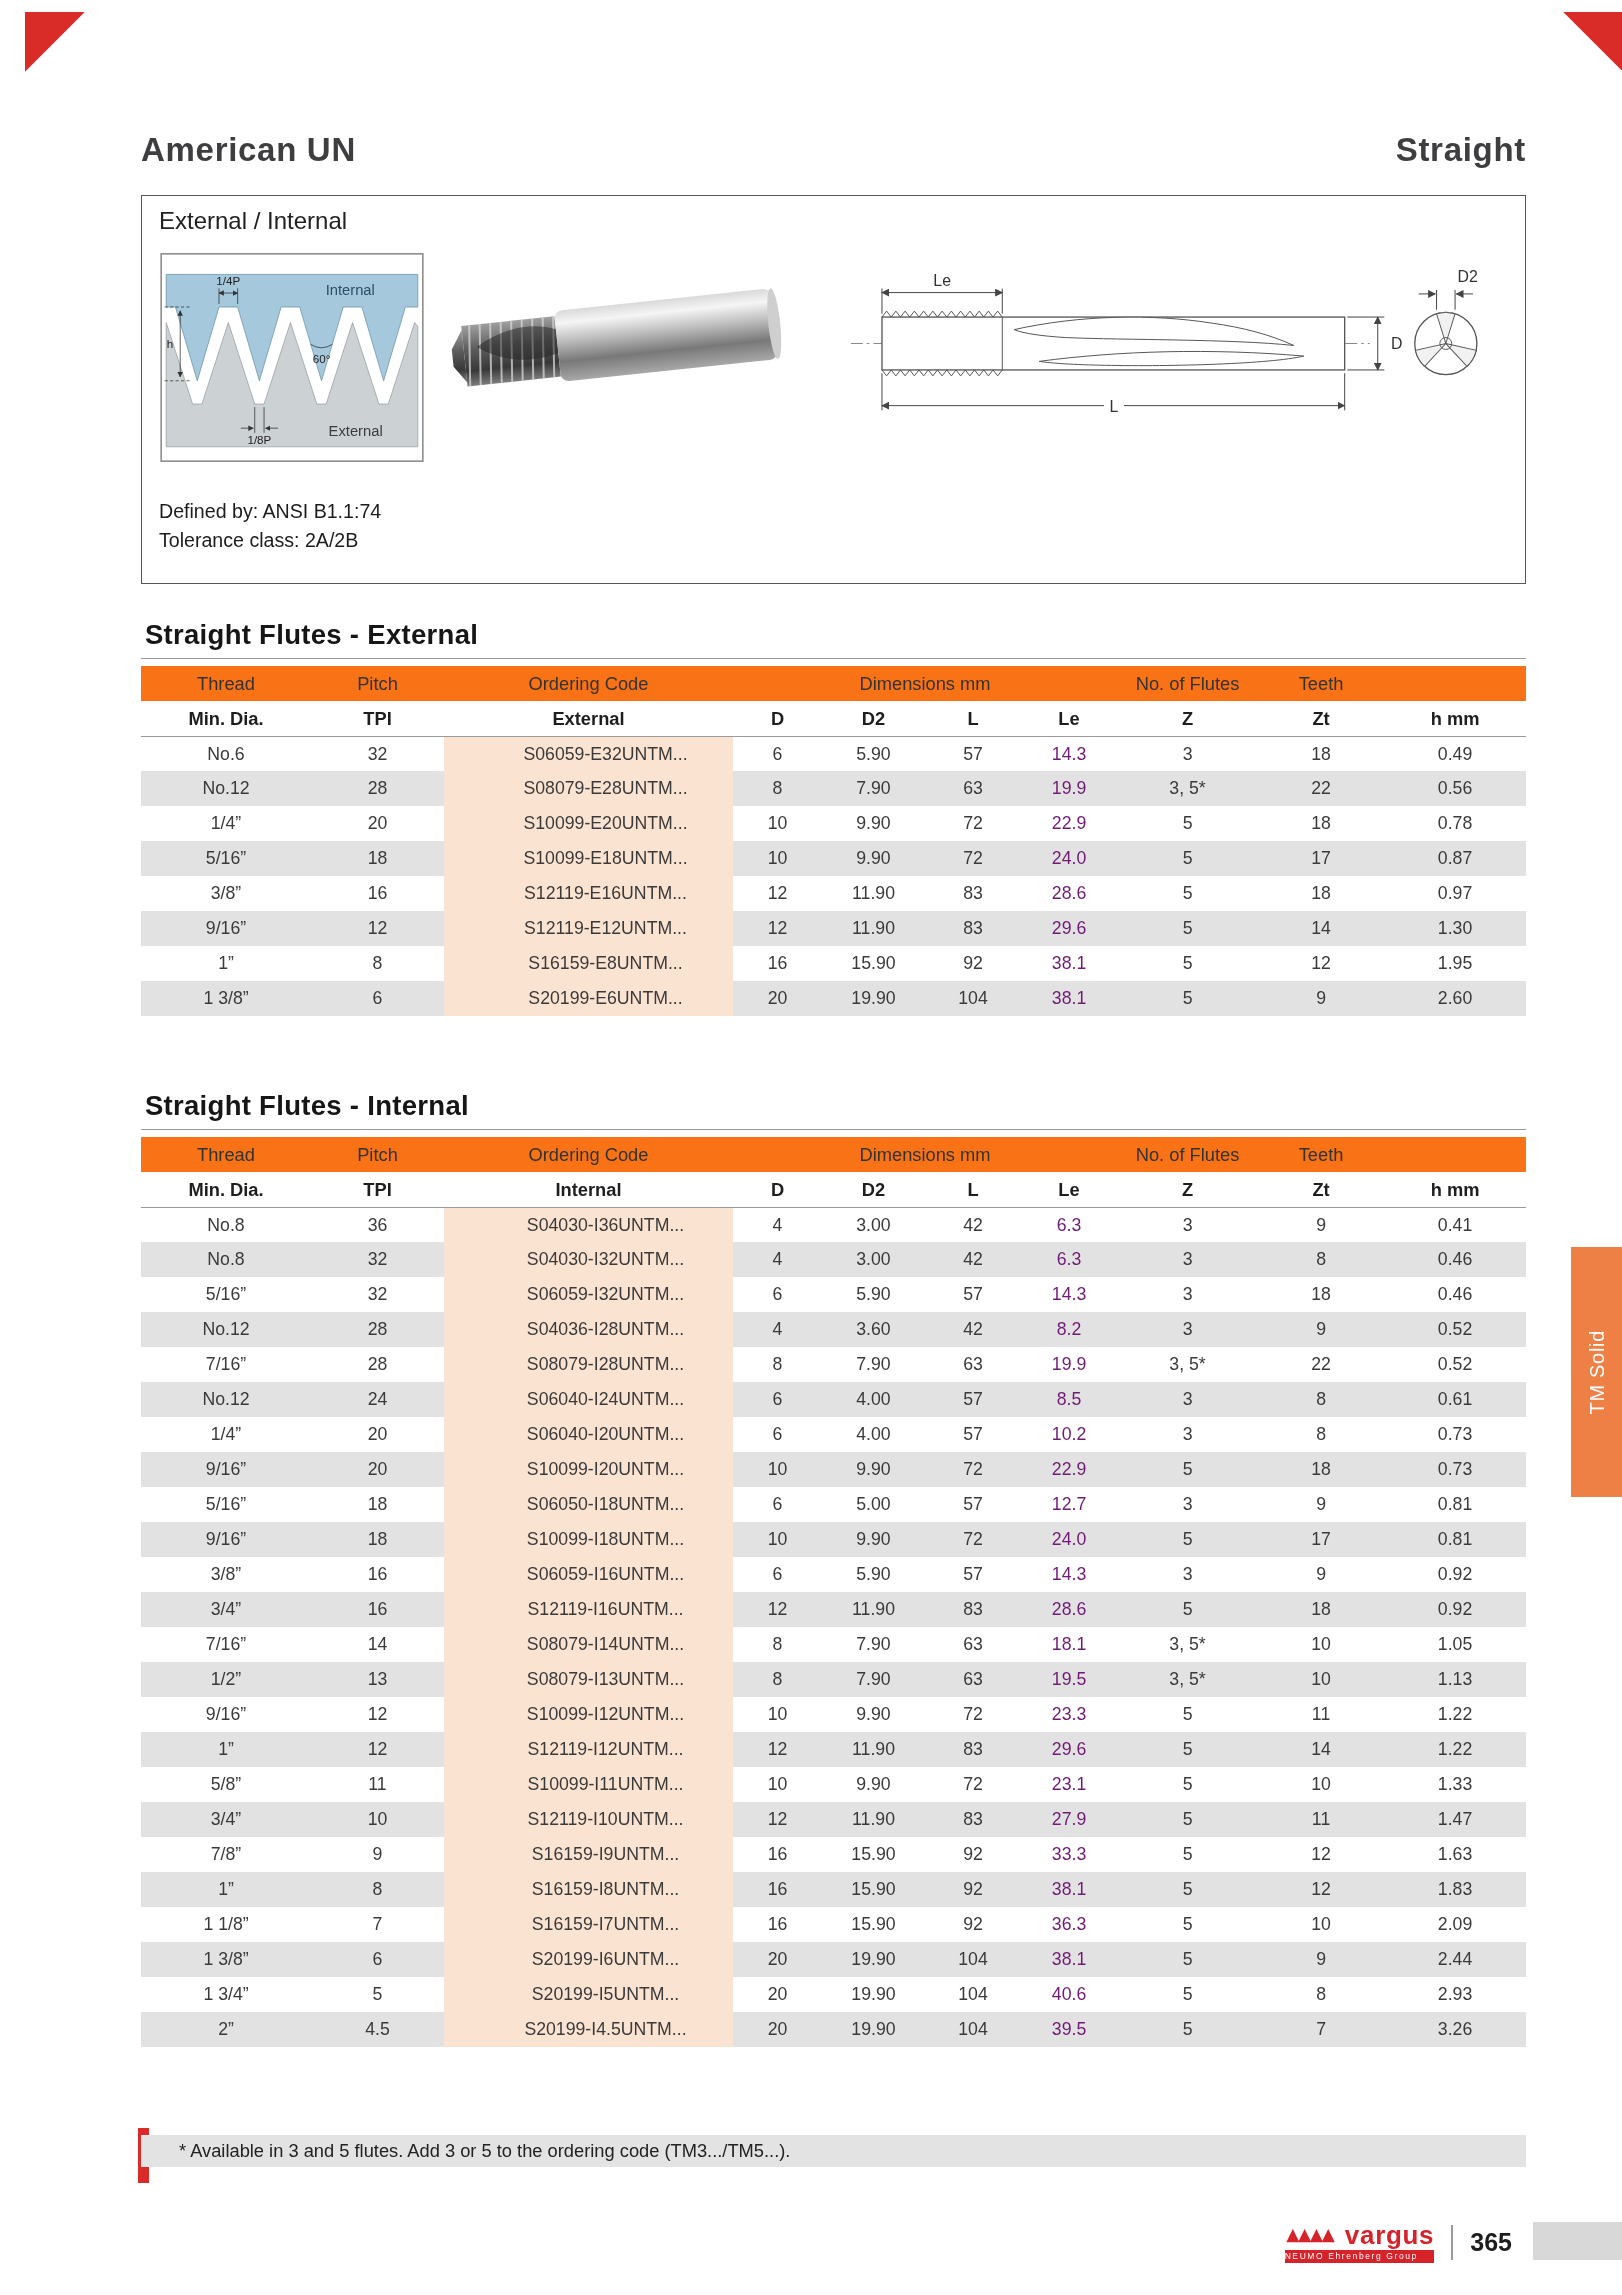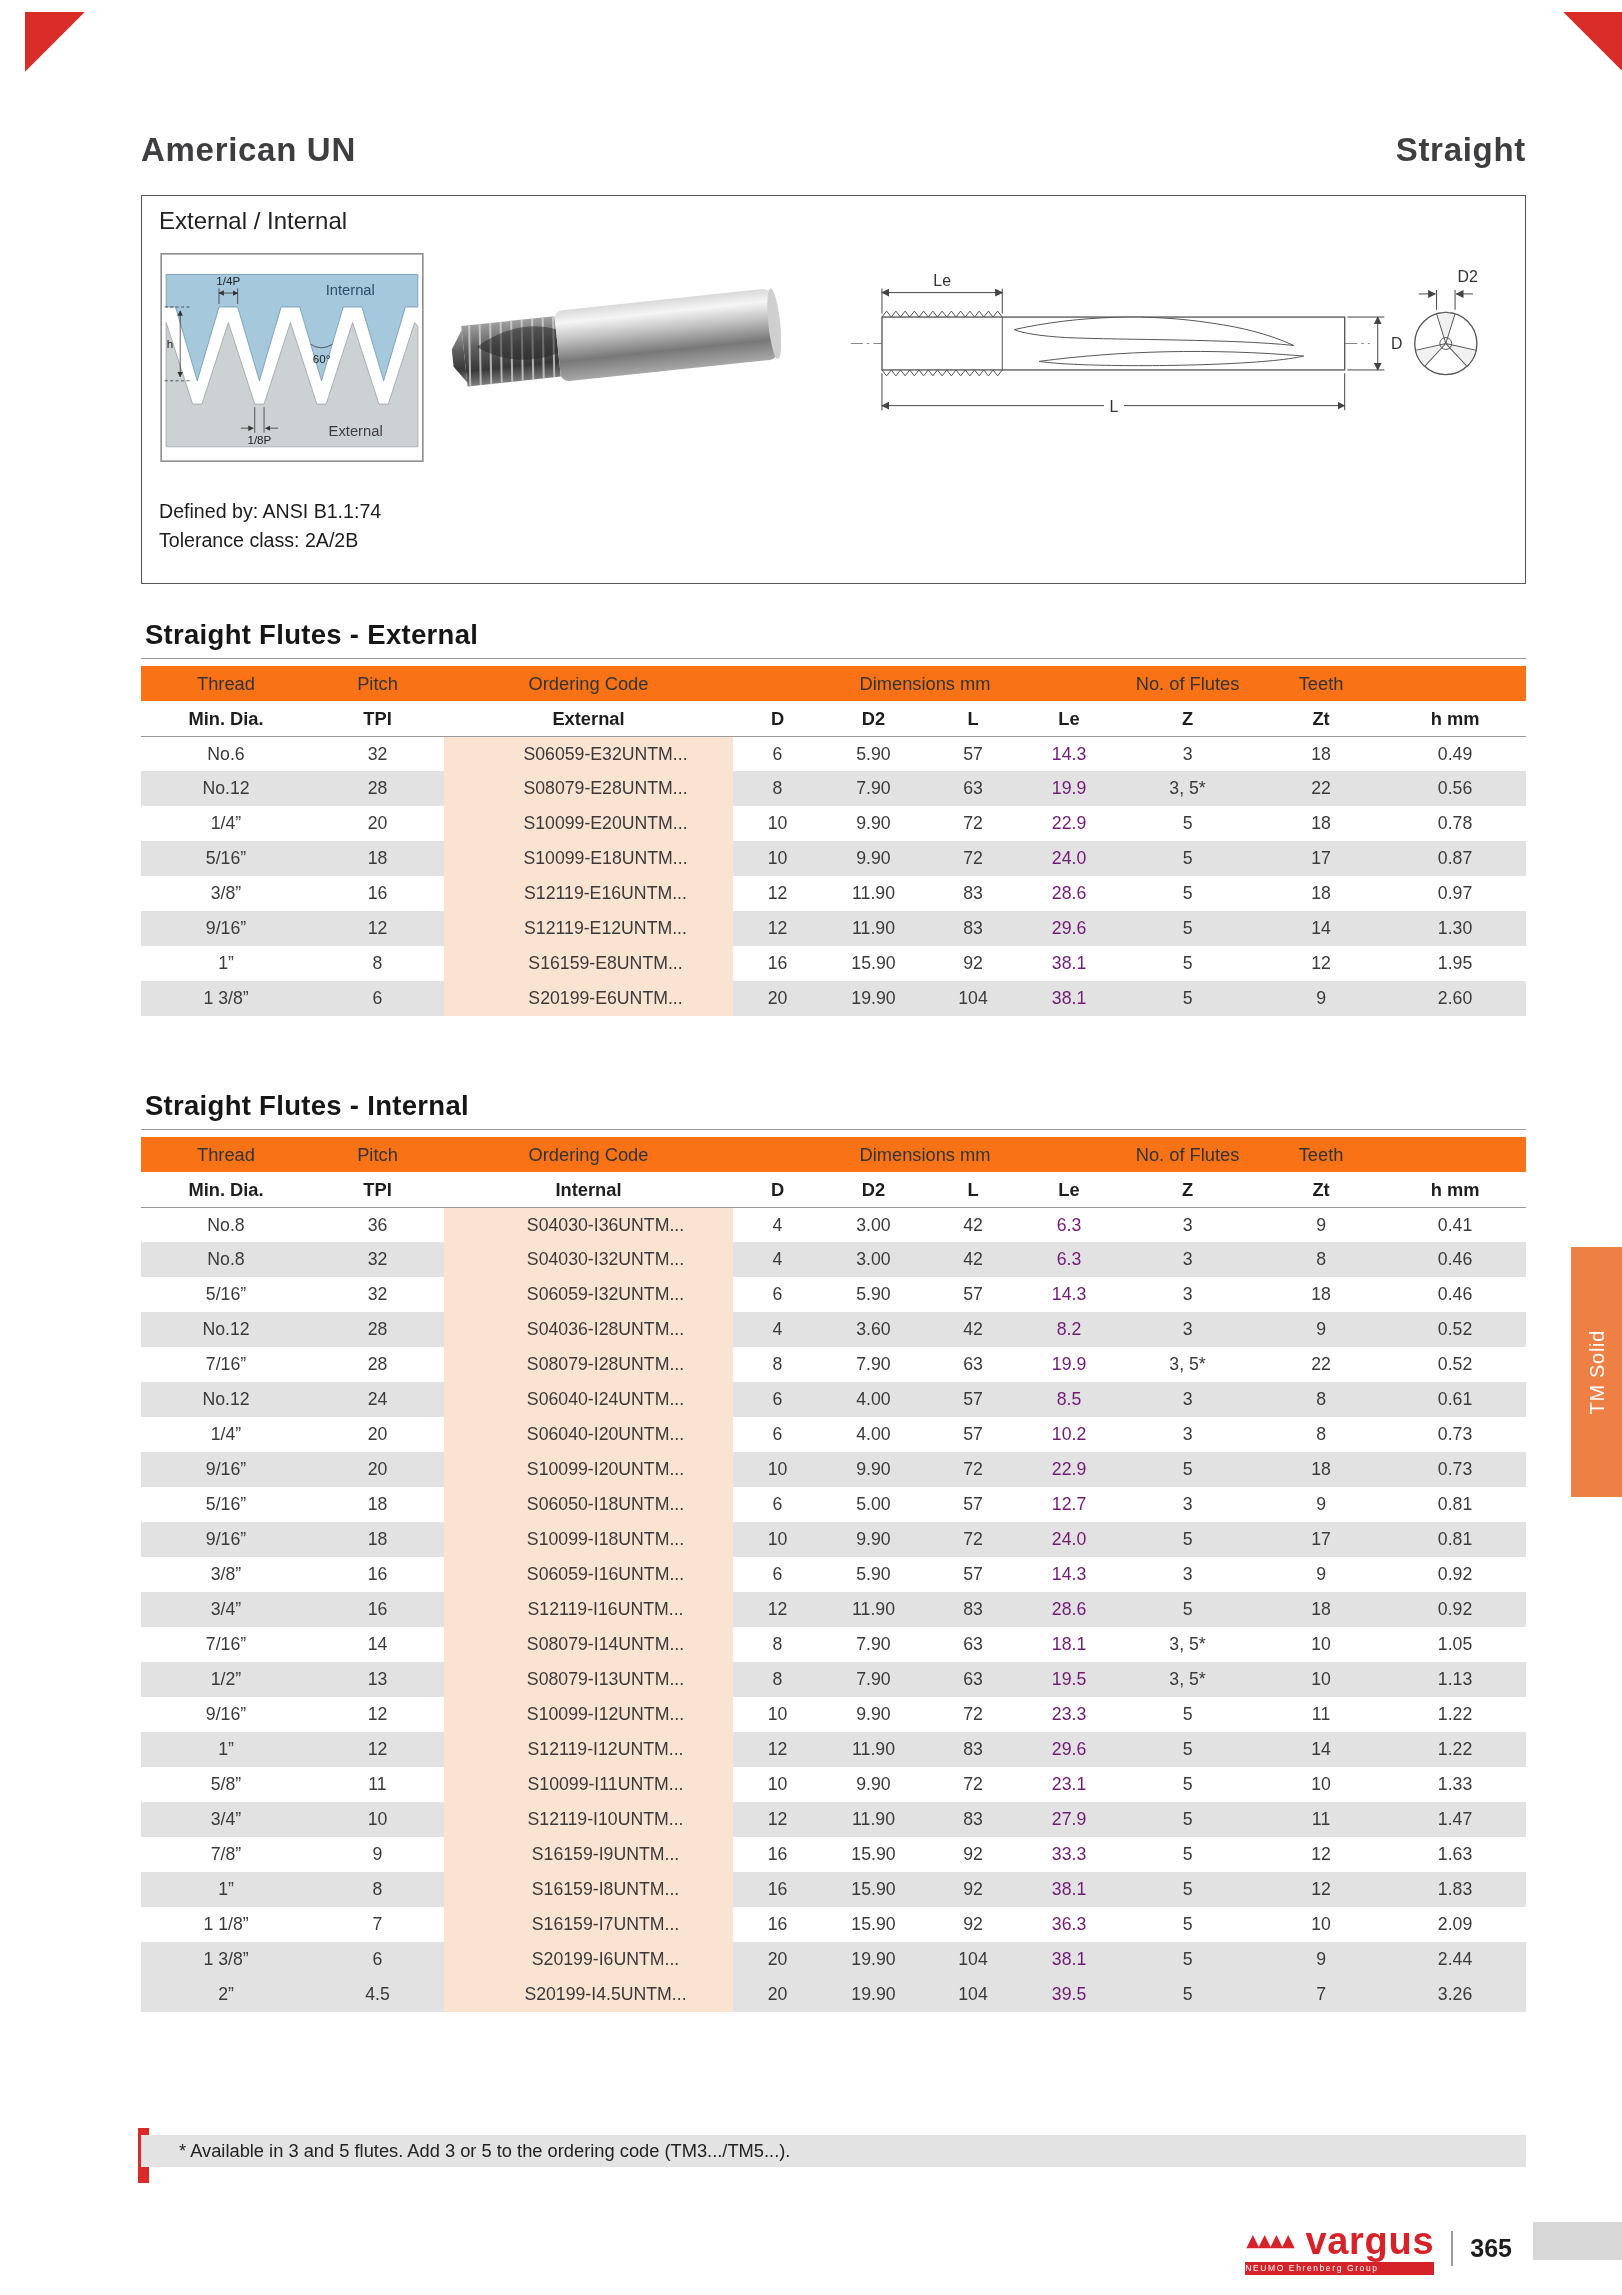--- a/index.html
+++ b/index.html
@@ -40,21 +40,21 @@
 
   
   .footnote{position:absolute;left:141px;top:2135px;width:1385px;height:32px;background:#e3e3e4;
             display:flex;align-items:center;font-size:18.3px;color:#222;padding-left:38px;}
   .footnote-accent{position:absolute;left:138px;top:2128px;width:10.5px;height:55px;background:#d92b27;}
 
   
   .footer{position:absolute;top:2222px;right:111px;display:flex;align-items:center;gap:17px;}
   .brand{display:flex;flex-direction:column;align-items:stretch;}
   .brand-row{display:flex;align-items:center;gap:5.2px;}
-  .brand-name{font-size:38px;font-weight:bold;color:#d6232a;letter-spacing:0.7px;line-height:1;}
+  .brand-name{font-size:26px;font-weight:bold;color:#d6232a;letter-spacing:0.7px;line-height:1;}
   .brand-sub{background:#d6232a;color:#fff;font-size:8.5px;text-align:left;letter-spacing:1.6px;
              padding:1.3px 0;margin-top:2px;}
   .footer-div{width:2px;height:35px;background:#9a9a9a;}
   .page-num{font-size:25px;font-weight:bold;color:#1d1d1d;}
   .footer-endbar{position:absolute;right:0;top:2222px;width:90px;height:38px;background:#d8d8d8;}
 
   
   .side-tab{position:absolute;right:0;top:1247px;width:52px;height:250px;background:#ef8045;color:#fff;
             display:flex;align-items:center;justify-content:center;}
   .side-tab span{writing-mode:vertical-rl;transform:rotate(180deg);font-size:20px;letter-spacing:0.7px;}
@@ -628,20 +628,32 @@
           <td>6</td>
           <td class="code">S20199-I6UNTM...</td>
           <td>20</td>
           <td>19.90</td>
           <td>104</td>
           <td class="le">38.1</td>
           <td>5</td>
           <td>9</td>
           <td>2.44</td>
         </tr>
+        <tr>
+          <td>1 3/4”</td>
+          <td>5</td>
+          <td class="code">S20199-I5UNTM...</td>
+          <td>20</td>
+          <td>19.90</td>
+          <td>104</td>
+          <td class="le">40.6</td>
+          <td>5</td>
+          <td>8</td>
+          <td>2.93</td>
+        </tr>
         <tr class="alt">
           <td>2”</td>
           <td>4.5</td>
           <td class="code">S20199-I4.5UNTM...</td>
           <td>20</td>
           <td>19.90</td>
           <td>104</td>
           <td class="le">39.5</td>
           <td>5</td>
           <td>7</td>

